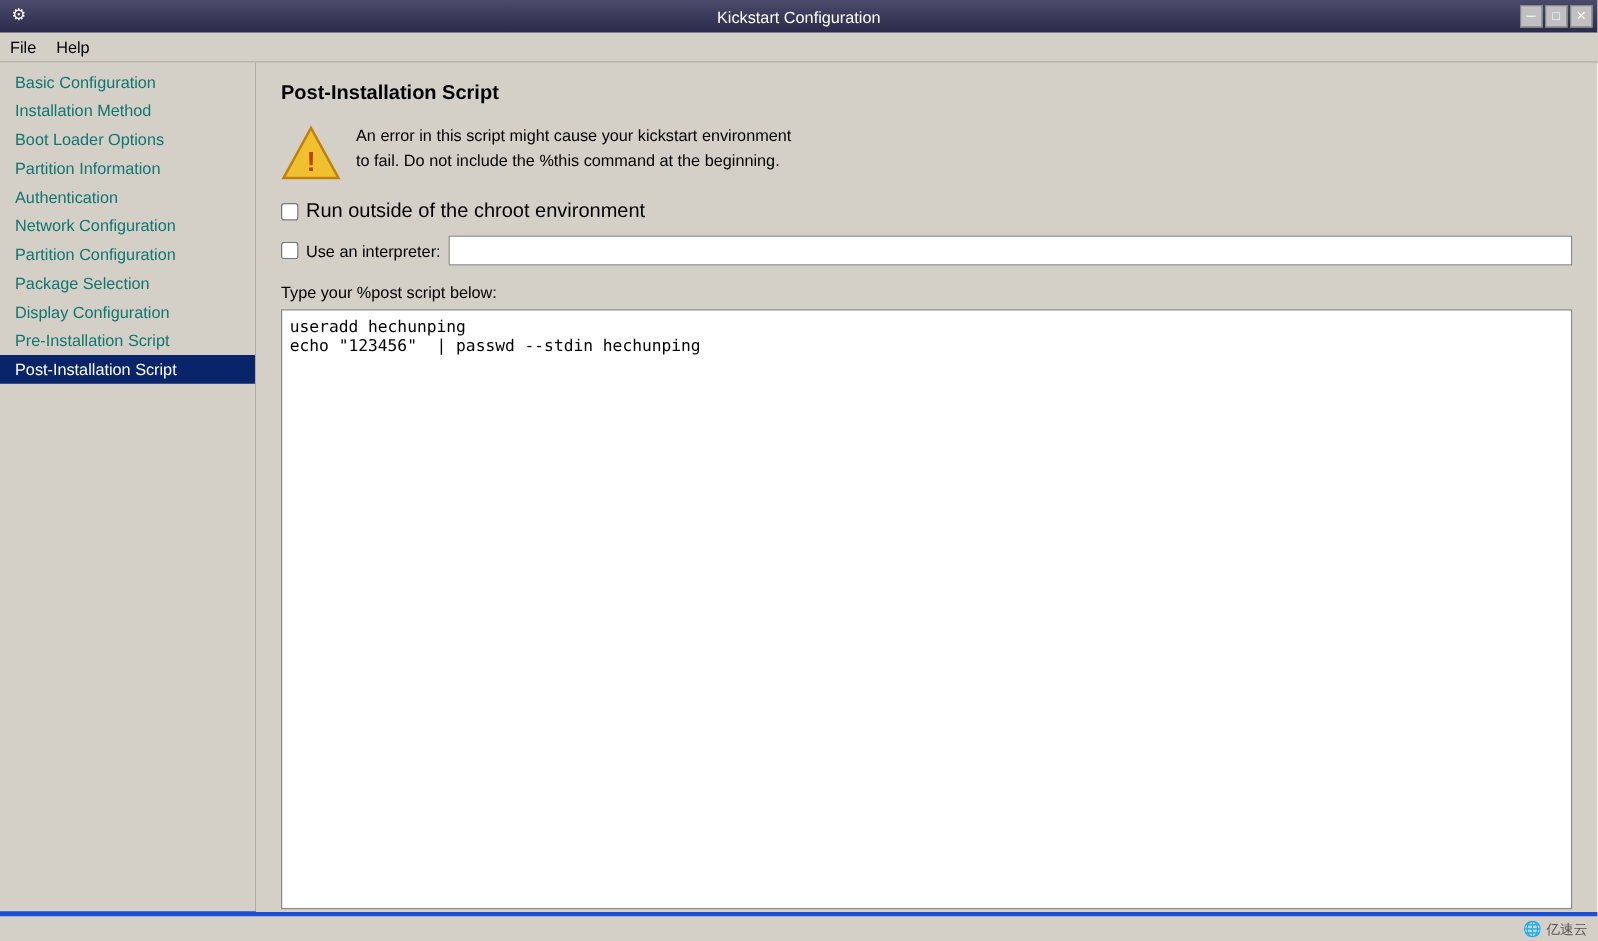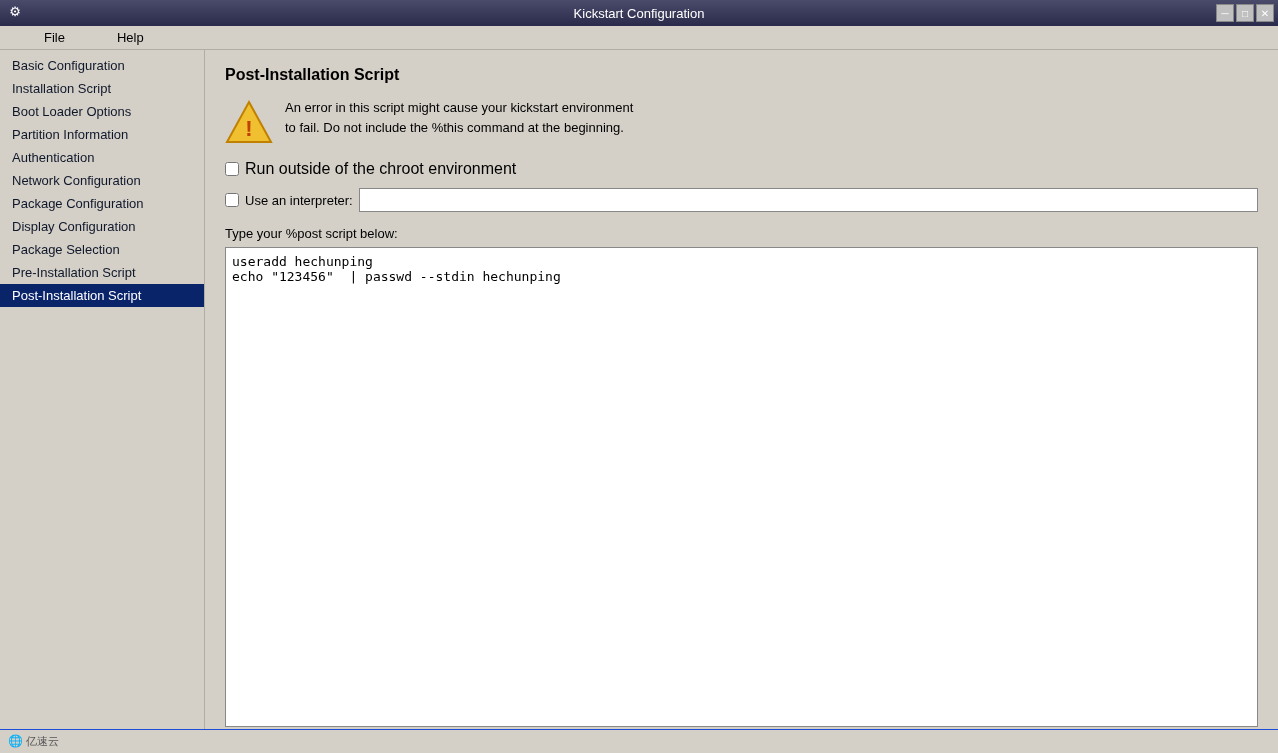--- a/index.html
+++ b/index.html
@@ -61,21 +61,20 @@
       display: flex;
       align-items: center;
       height: 24px;
       flex-shrink: 0;
       border-bottom: 1px solid #b0ada4;
     }
     .menubar-item {
       padding: 2px 8px;
       cursor: pointer;
       font-size: 13px;
-      margin-left: 36px;
     }
 
     
     .main-container {
       display: flex;
       flex: 1;
       overflow: hidden;
     }
 
     
@@ -83,21 +82,21 @@
       width: 205px;
       background: #d4d0c8;
       border-right: 1px solid #b0ada4;
       padding: 4px 0;
       flex-shrink: 0;
     }
     .sidebar-item {
       padding: 4px 12px;
       cursor: pointer;
       font-size: 13px;
-      color: #0f172a;
+      color: #0f766e;
     }
     .sidebar-item.active {
       background: #0a246a;
       color: white;
     }
 
     
     .content {
       flex: 1;
       background: #d4d0c8;
@@ -187,24 +186,24 @@
       color: #cc0000;
       font-size: 16px;
       text-align: center;
       margin-top: 10px;
     }
 
     
     .bottombar {
       height: 24px;
       background: #d4d0c8;
-      border-top: 1px solid #1d4ed8;
-      display: flex;
-      align-items: center;
-      justify-content: flex-start;
+      border-top: 4px solid #1d4ed8;
+      display: flex;
+      align-items: center;
+      justify-content: flex-end;
       padding: 0 8px;
       flex-shrink: 0;
     }
     .bottombar-logo {
       font-size: 11px;
       color: #555;
     }
 
     
     .warning-triangle {
@@ -227,28 +226,28 @@
 
 <div class="menubar">
   <div class="menubar-item">File</div>
   <div class="menubar-item">Help</div>
 </div>
 
 <div class="main-container">
 
   <div class="sidebar">
     <div class="sidebar-item">Basic Configuration</div>
-    <div class="sidebar-item">Installation Script</div>
+    <div class="sidebar-item">Installation Method</div>
     <div class="sidebar-item">Boot Loader Options</div>
     <div class="sidebar-item">Partition Information</div>
     <div class="sidebar-item">Authentication</div>
     <div class="sidebar-item">Network Configuration</div>
-    <div class="sidebar-item">Package Configuration</div>
+    <div class="sidebar-item">Partition Configuration</div>
+    <div class="sidebar-item">Package Selection</div>
     <div class="sidebar-item">Display Configuration</div>
-    <div class="sidebar-item">Package Selection</div>
     <div class="sidebar-item">Pre-Installation Script</div>
     <div class="sidebar-item active">Post-Installation Script</div>
   </div>
 
   <div class="content">
 
     <div class="content-title">Post-Installation Script</div>
 
     
     <div class="warning-box">

